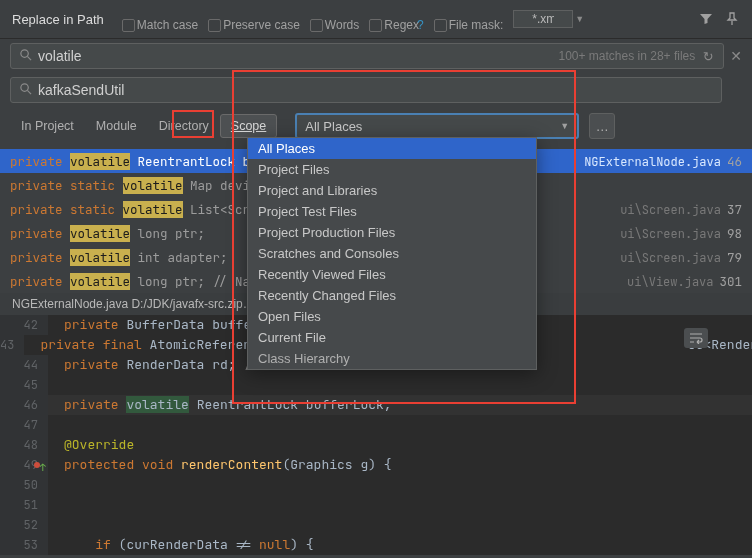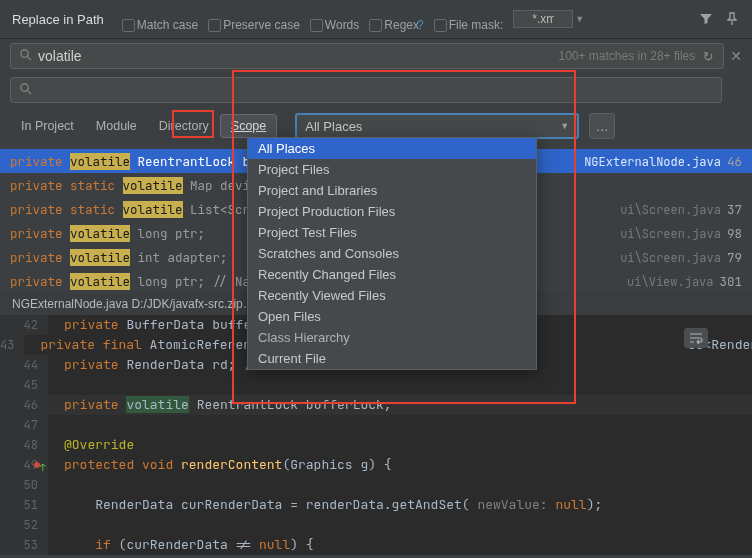--- a/index.html
+++ b/index.html
@@ -234,20 +234,21 @@
 </div>
 
 <div class="search-row">
   <div class="search-input">
     <span class="mag">
       <svg width="13" height="13" viewBox="0 0 14 14">
           <circle cx="6" cy="6" r="4" stroke="#8a8a8a" fill="none" stroke-width="1.3"></circle>
           <line x1="9" y1="9" x2="13" y2="13" stroke="#8a8a8a" stroke-width="1.3"></line>
         </svg>
     </span>
+    <input value="kafkaSendUtil" style="">
   </div>
   <span style="width:14px"></span>
 </div>
 
 <div class="tabs-row">
   <div id="tabs-holder" style="display:flex">
       <div class="tab">In Project</div>
       <div class="tab">Module</div>
       <div class="tab">Directory</div>
       <div class="tab active">Scope</div>
@@ -319,44 +320,43 @@
     <div class="codeline">
       <div class="gutter">49<span class="gutter-error"></span><span class="gutter-impl">↑</span></div>
       <div class="codetxt"><span class="tok-kw">protected void</span> <span class="tok-method">renderContent</span>(Graphics g) {</div>
     </div>
     <div class="codeline">
       <div class="gutter">50</div>
       <div class="codetxt"></div>
     </div>
     <div class="codeline">
       <div class="gutter">51</div>
-      <div class="codetxt">    RenderData curRenderData = renderData.getAndSet( <span class="tok-label">newValue:</span> <span class="tok-null">null</span>);</div>
     </div>
     <div class="codeline">
       <div class="gutter">52</div>
       <div class="codetxt"></div>
     </div>
     <div class="codeline">
       <div class="gutter">53</div>
       <div class="codetxt">    <span class="tok-kw">if</span> (curRenderData != <span class="tok-null">null</span>) {</div>
     </div>
   </div>
 
 <div class="dropdown" id="dropdown">
     <div class="opt sel">All Places</div>
     <div class="opt">Project Files</div>
     <div class="opt">Project and Libraries</div>
+    <div class="opt">Project Test Files</div>
     <div class="opt">Project Production Files</div>
-    <div class="opt">Project Test Files</div>
     <div class="opt">Scratches and Consoles</div>
+    <div class="opt">Recently Viewed Files</div>
     <div class="opt">Recently Changed Files</div>
-    <div class="opt">Recently Viewed Files</div>
     <div class="opt">Open Files</div>
+    <div class="opt">Current File</div>
     <div class="opt last">Class Hierarchy</div>
-    <div class="opt">Current File</div>
   </div>
 
 <div class="softwrap">
   <svg width="14" height="12" viewBox="0 0 14 12">
       <path d="M1 2h12M1 6h10a2 2 0 0 1 0 4H8m0 0l2-2m-2 2l2 2M1 10h4" stroke="#aeaeae" stroke-width="1.2" fill="none"></path>
     </svg>
 </div>
 
 <div class="overlay-box ov-big"></div>
 <div class="overlay-box ov-small"></div>

